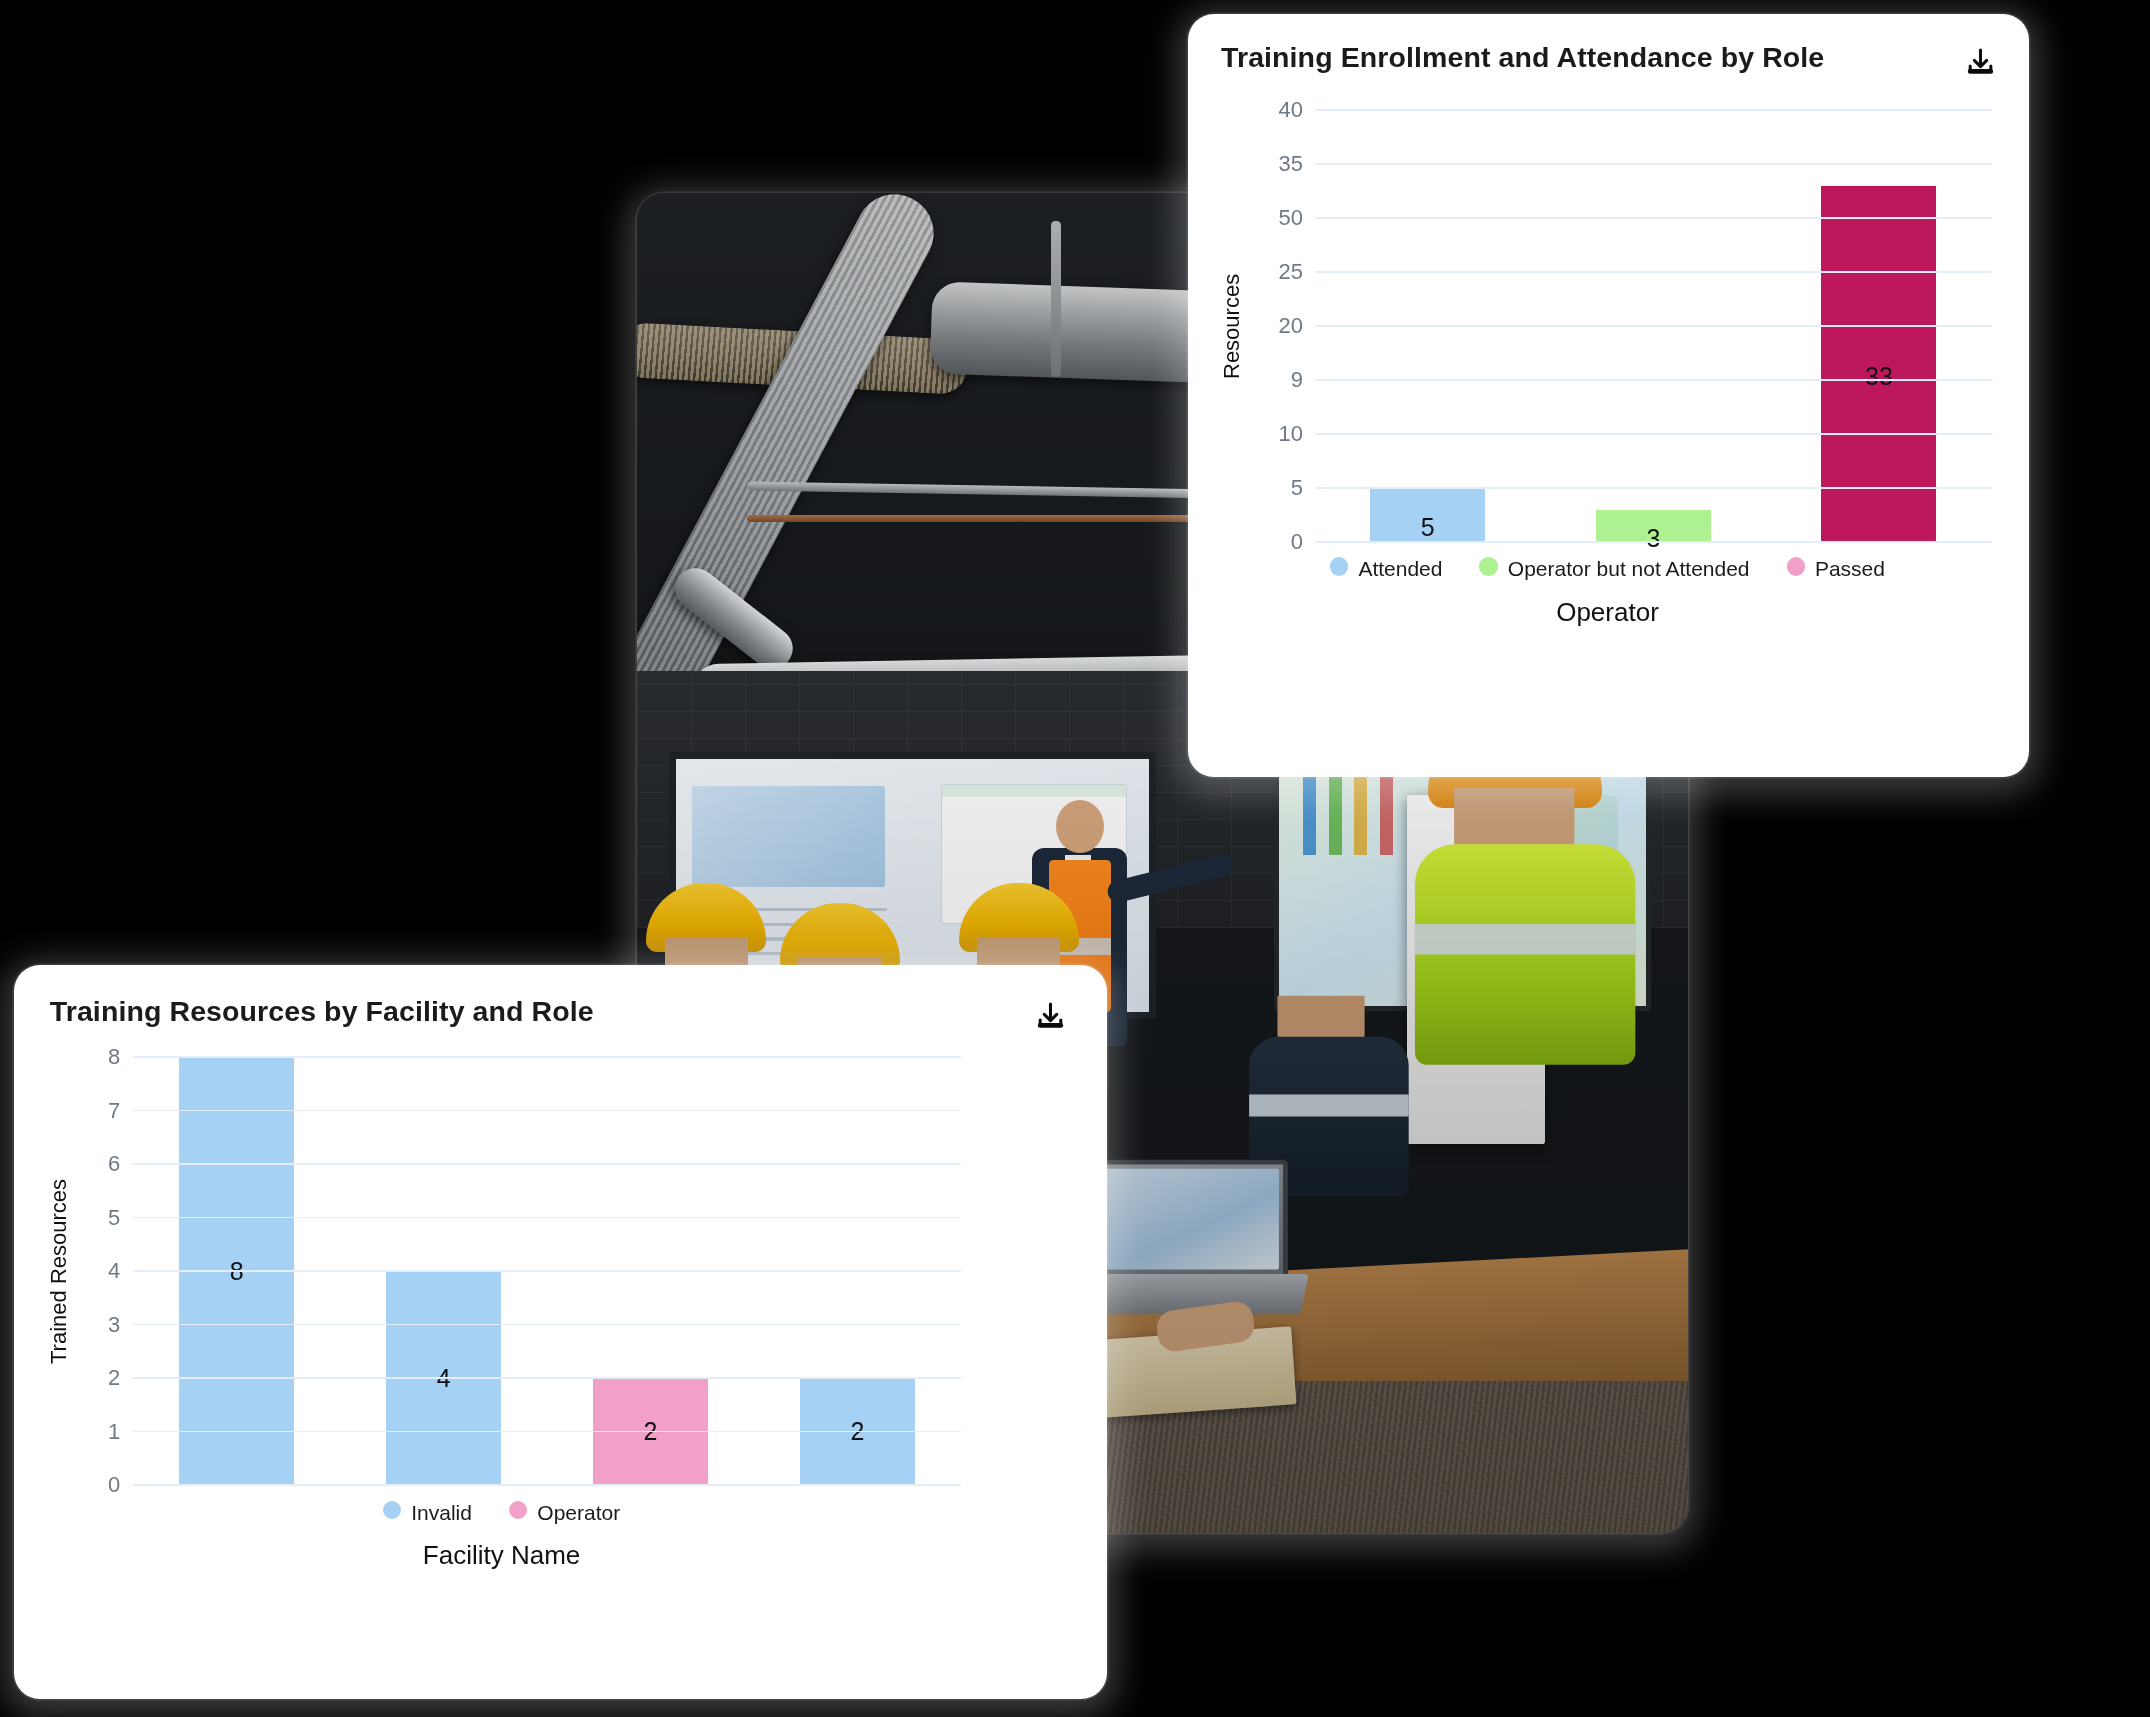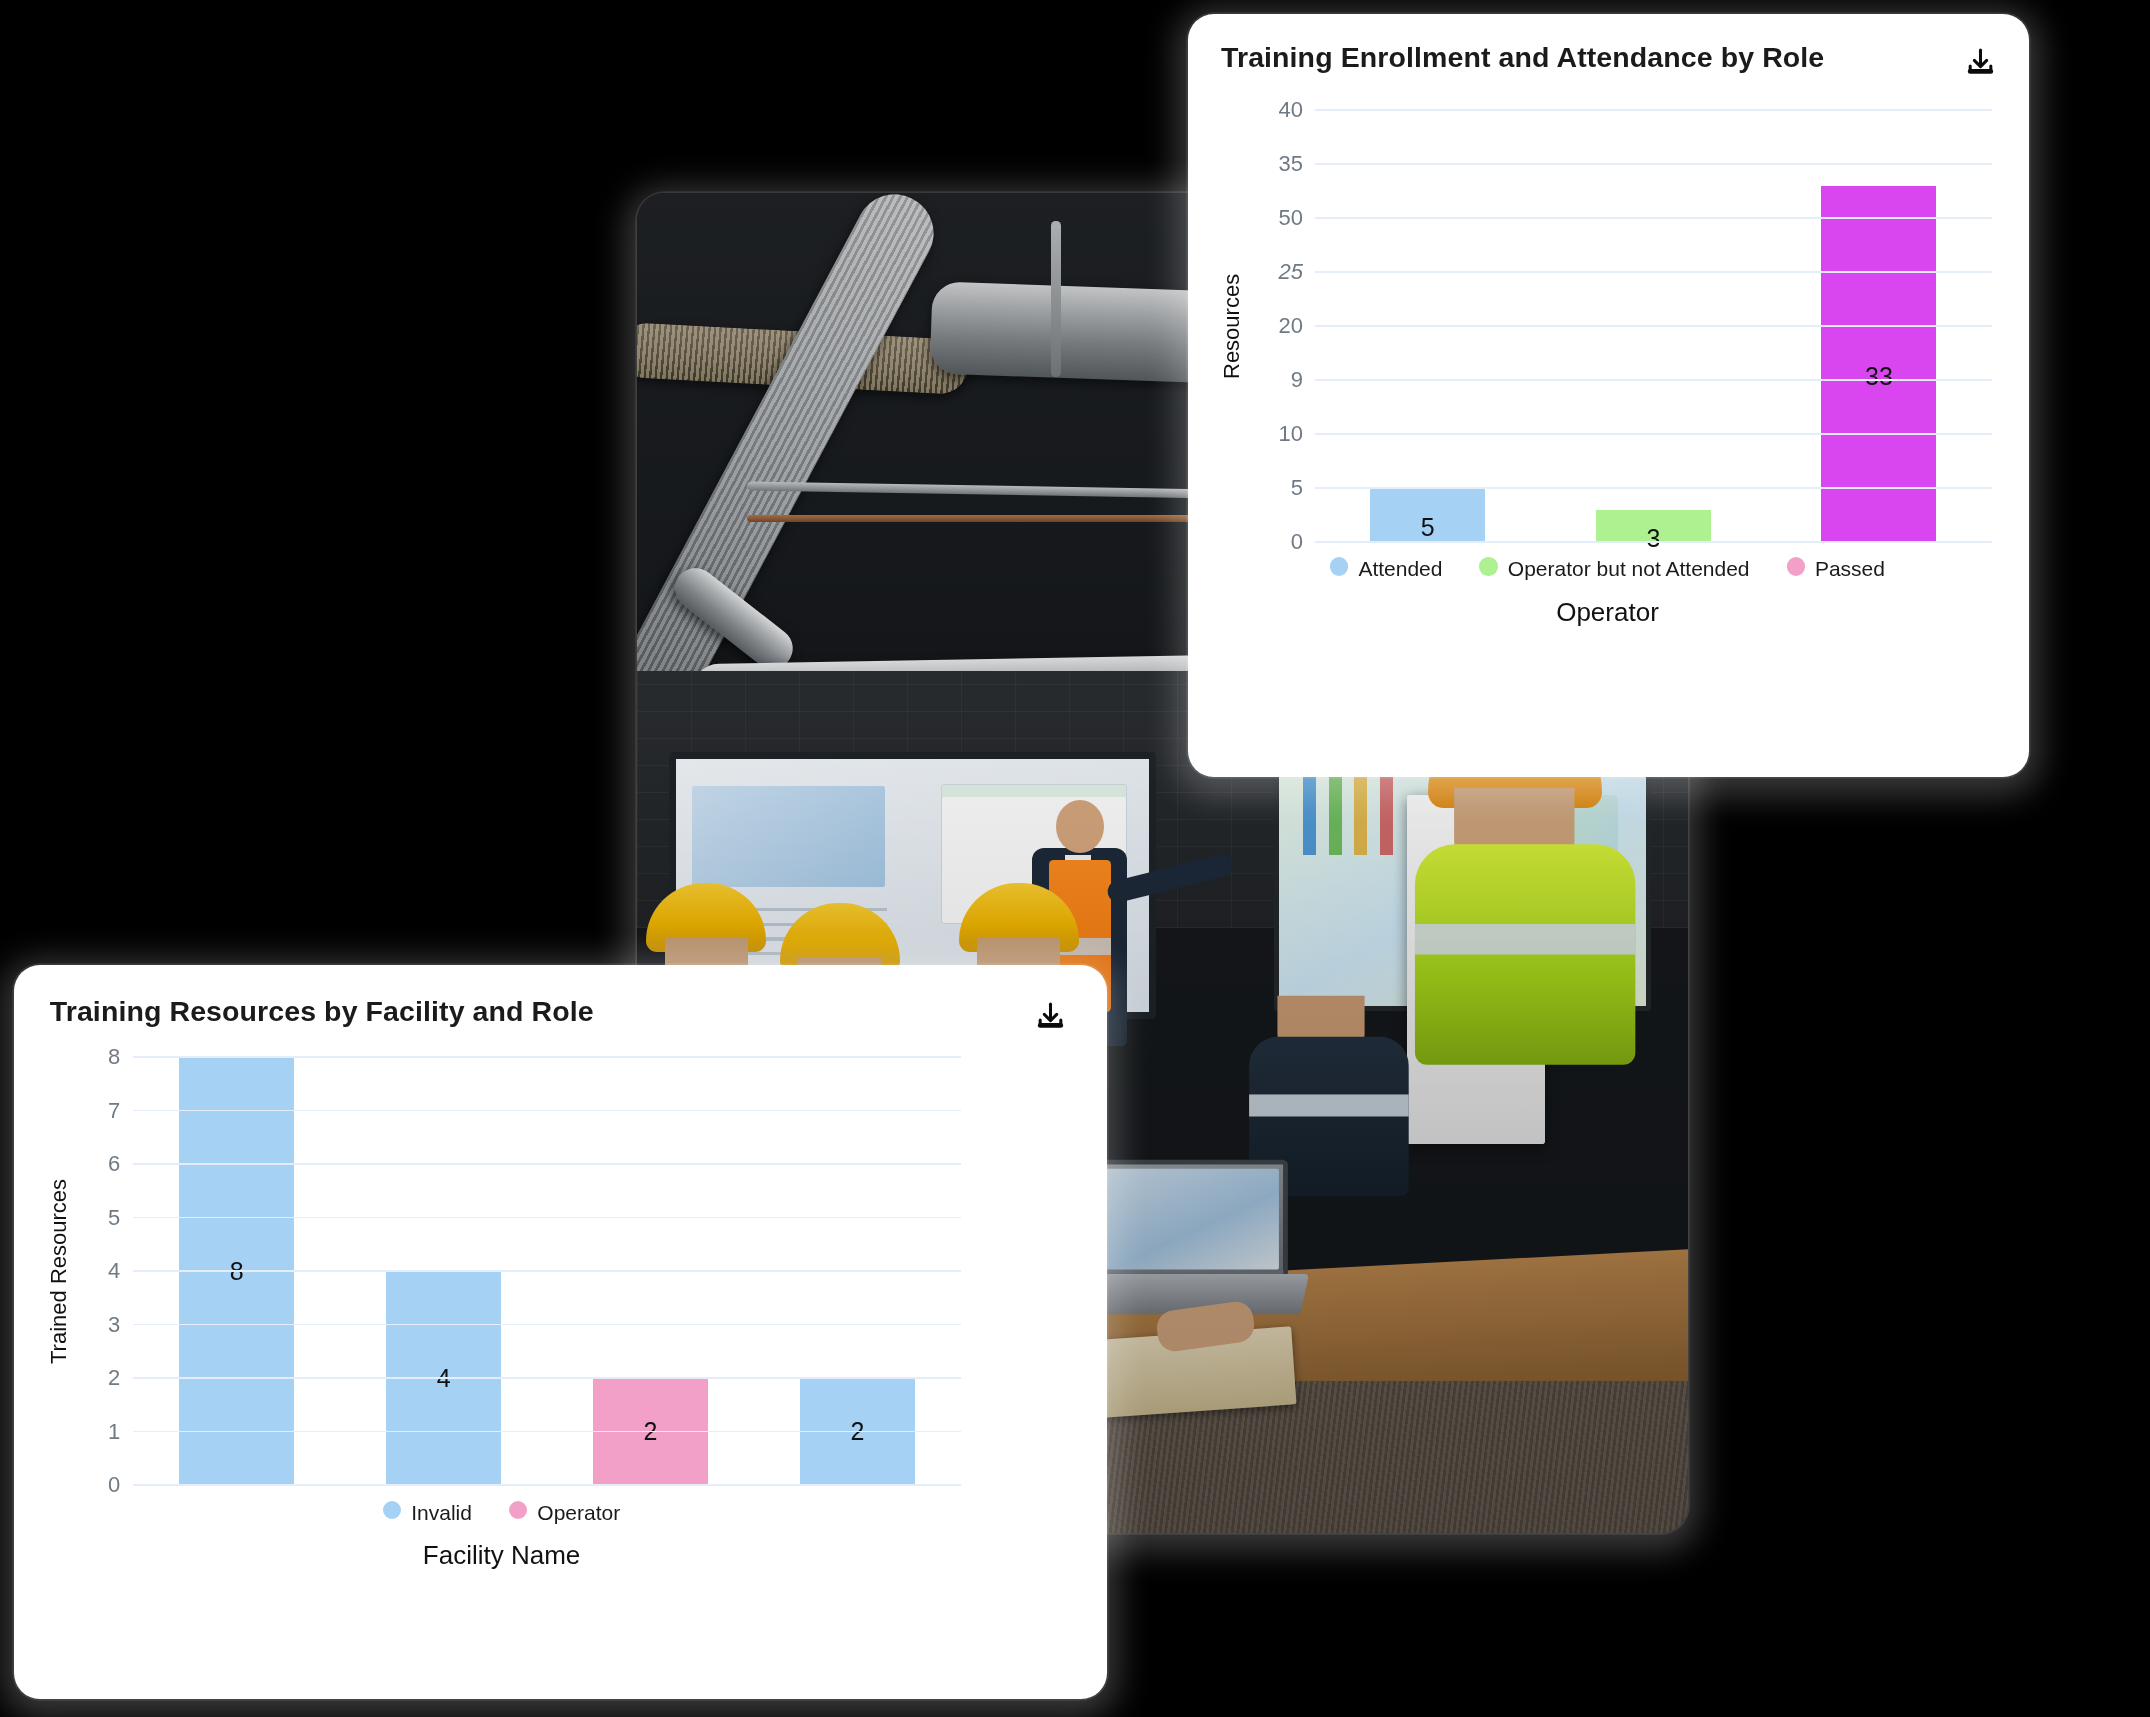--- a/index.html
+++ b/index.html
@@ -346,39 +346,39 @@
 
     <div class="plot-wrap" style="padding: 27.6px 29px 0 27px;">
       <div class="plot" style="height: 432px;">
         <div class="ylabel" style="width: 34px;">Resources</div>
         <div class="yticks" style="width: 54px;" id="yticks-top">
             <div class="ytick" style="top: 100%;">0</div>
             <div class="ytick" style="top: 87.5%;">5</div>
             <div class="ytick" style="top: 75%;">10</div>
             <div class="ytick" style="top: 62.5%;">9</div>
             <div class="ytick" style="top: 50%;">20</div>
-            <div class="ytick" style="top: 37.5%; font-style: italic;">25</div>
+            <div class="ytick" style="top: 37.5%;">25</div>
             <div class="ytick" style="top: 25%;">50</div>
             <div class="ytick" style="top: 12.5%;">35</div>
             <div class="ytick" style="top: 0%;">40</div>
           </div>
         <div class="grid-area" style="margin-left: 12px; margin-right: 8.3px;" id="grid-top">
           <div class="bars-row" id="bars-top">
               <div class="bar-slot">
                 <div class="bar" style="height: 12.5%; width: 115px; background: rgb(164, 209, 244);">
                   <span class="bar-value" style="top: 13px;">5</span>
                 </div>
               </div>
               <div class="bar-slot">
                 <div class="bar" style="height: 7.5%; width: 115px; background: rgb(174, 241, 144);">
                   <span class="bar-value" style="top: 13px;">3</span>
                 </div>
               </div>
               <div class="bar-slot">
-                <div class="bar" style="height: 82.5%; width: 115px; background: #d946ef;">
+                <div class="bar" style="height: 82.5%; width: 115px; background: #be185d;">
                   <span class="bar-value" style="top: 13px;">33</span>
                 </div>
               </div>
             </div>
         <div class="gridline" style="top: calc(100% - 0.9px); background: rgb(228, 237, 249);"></div>
             <div class="gridline" style="top: calc(87.5% - 0.9px); background: rgb(228, 237, 249);"></div>
             <div class="gridline" style="top: calc(75% - 0.9px); background: rgb(228, 237, 249);"></div>
             <div class="gridline" style="top: calc(62.5% - 0.9px); background: rgb(228, 237, 249);"></div>
             <div class="gridline" style="top: calc(50% - 0.9px); background: rgb(228, 237, 249);"></div>
             <div class="gridline" style="top: calc(37.5% - 0.9px); background: rgb(228, 237, 249);"></div>

